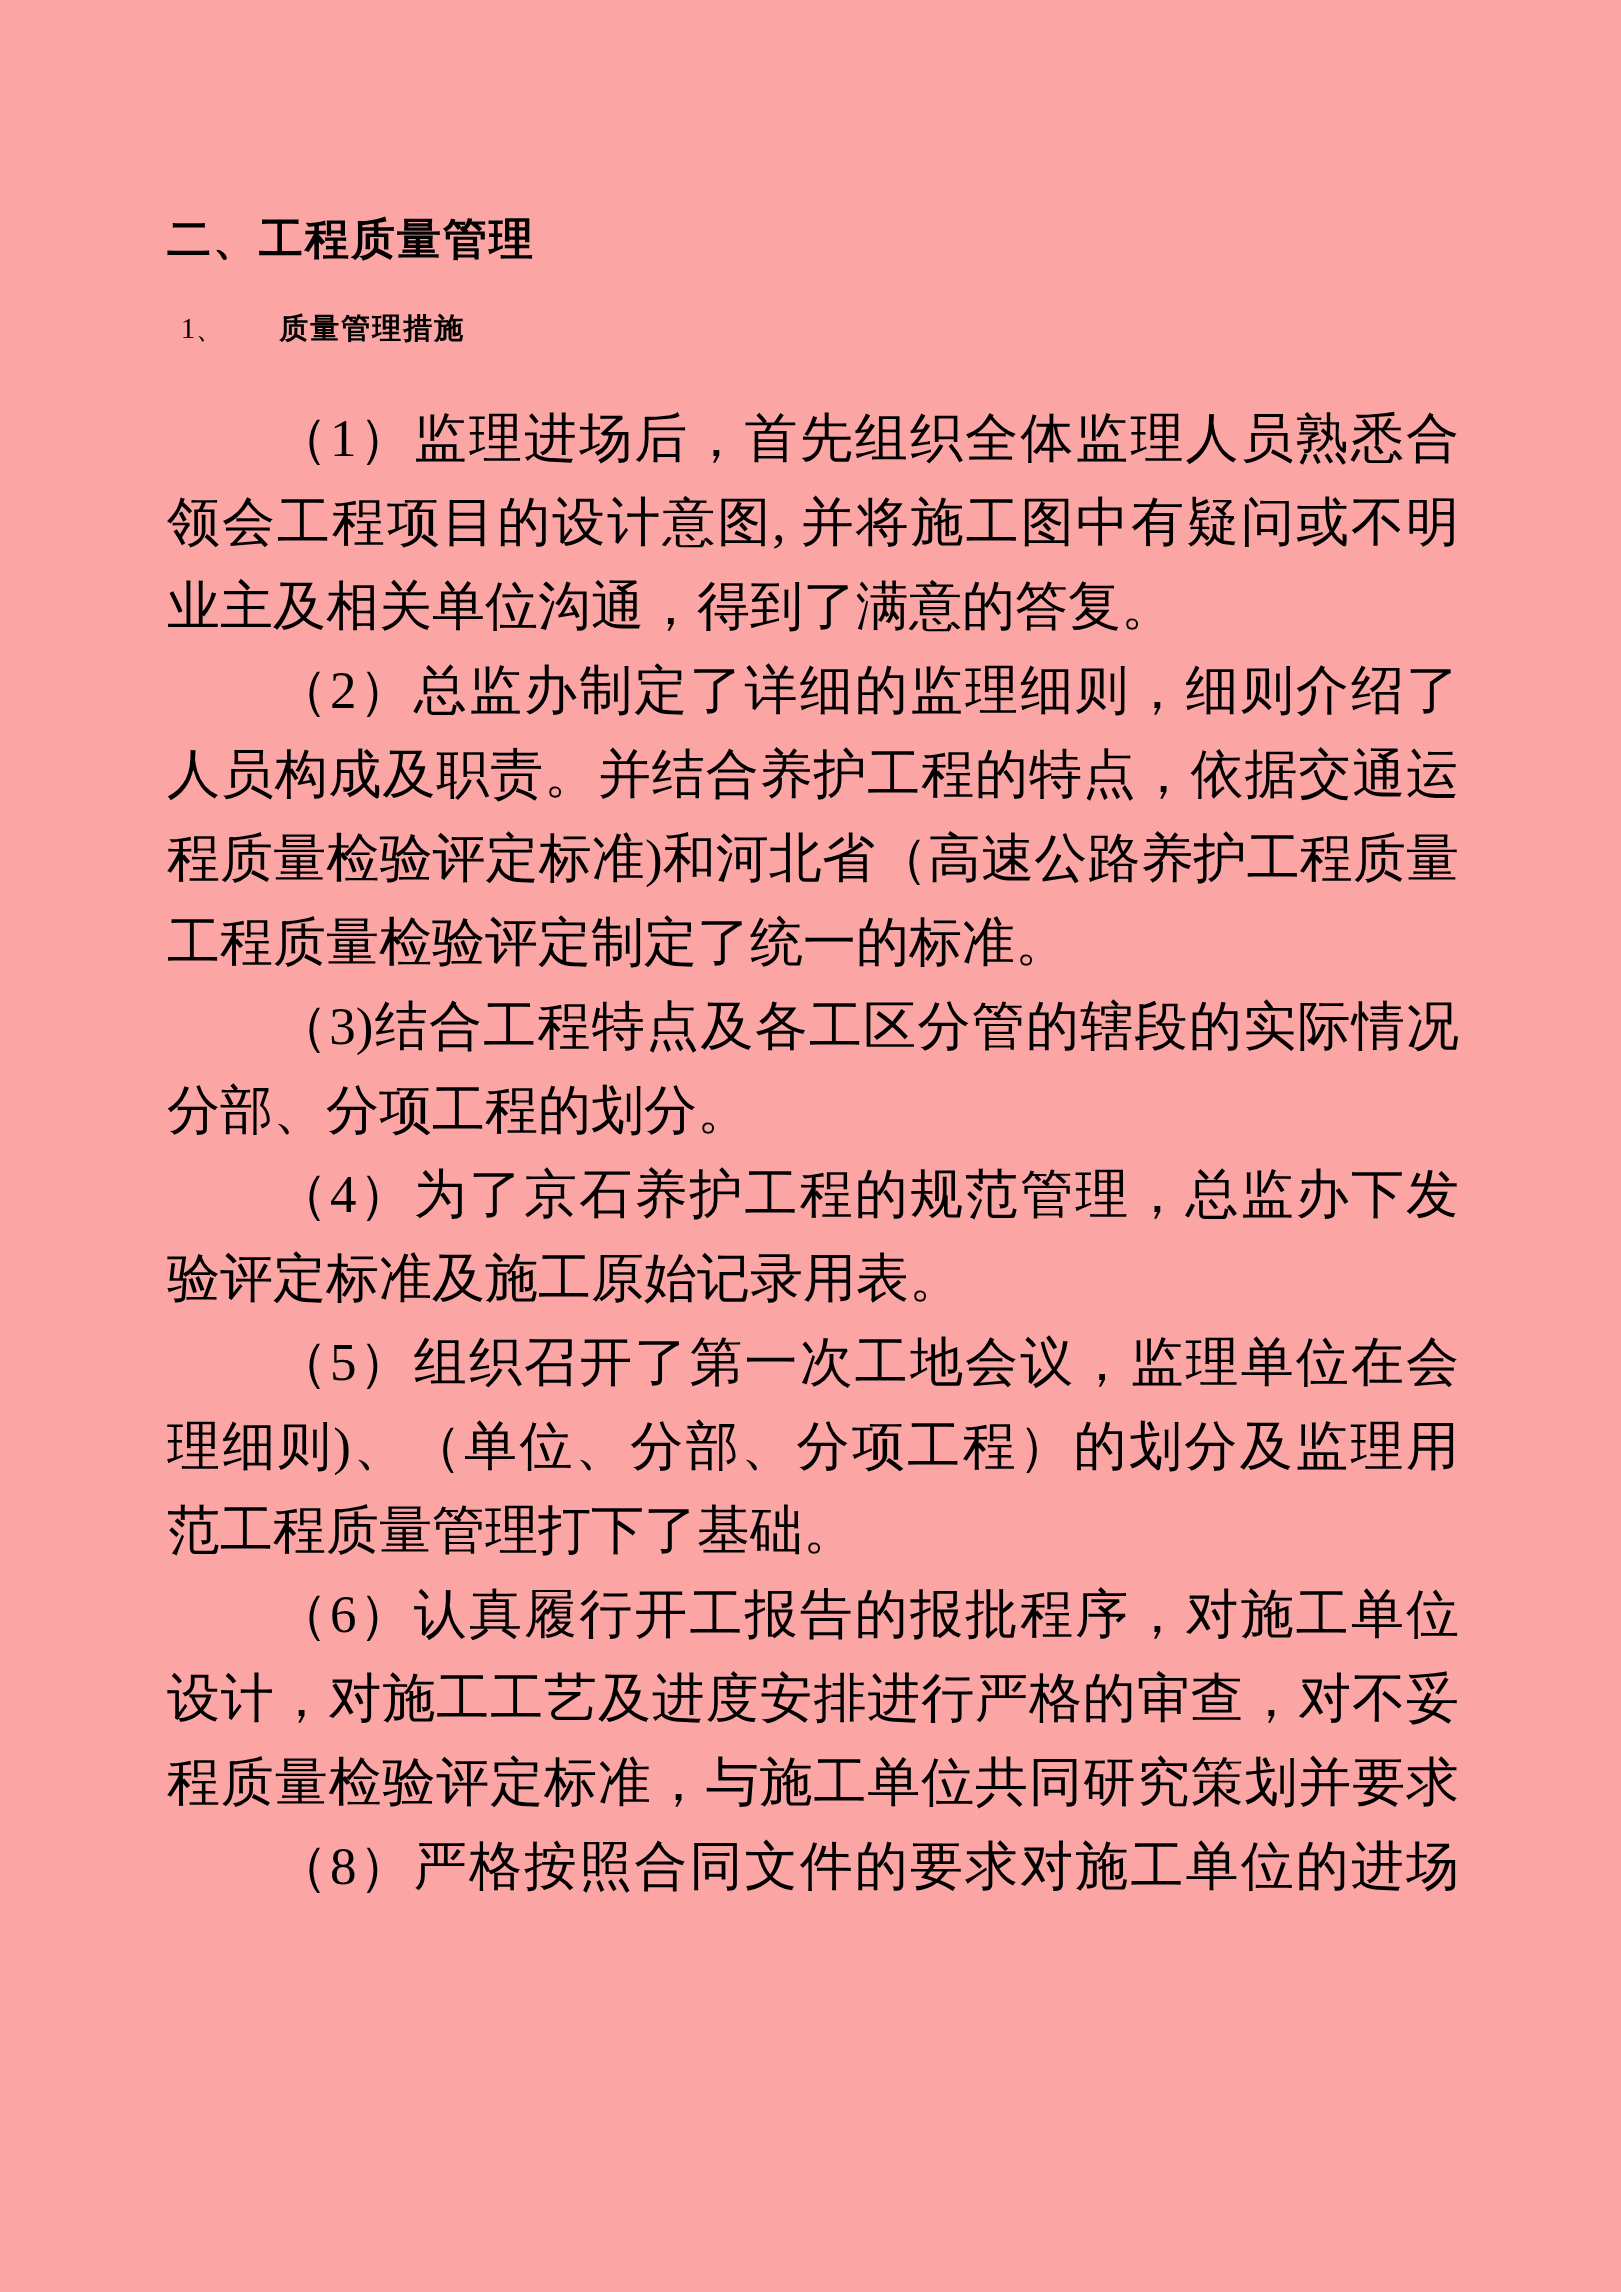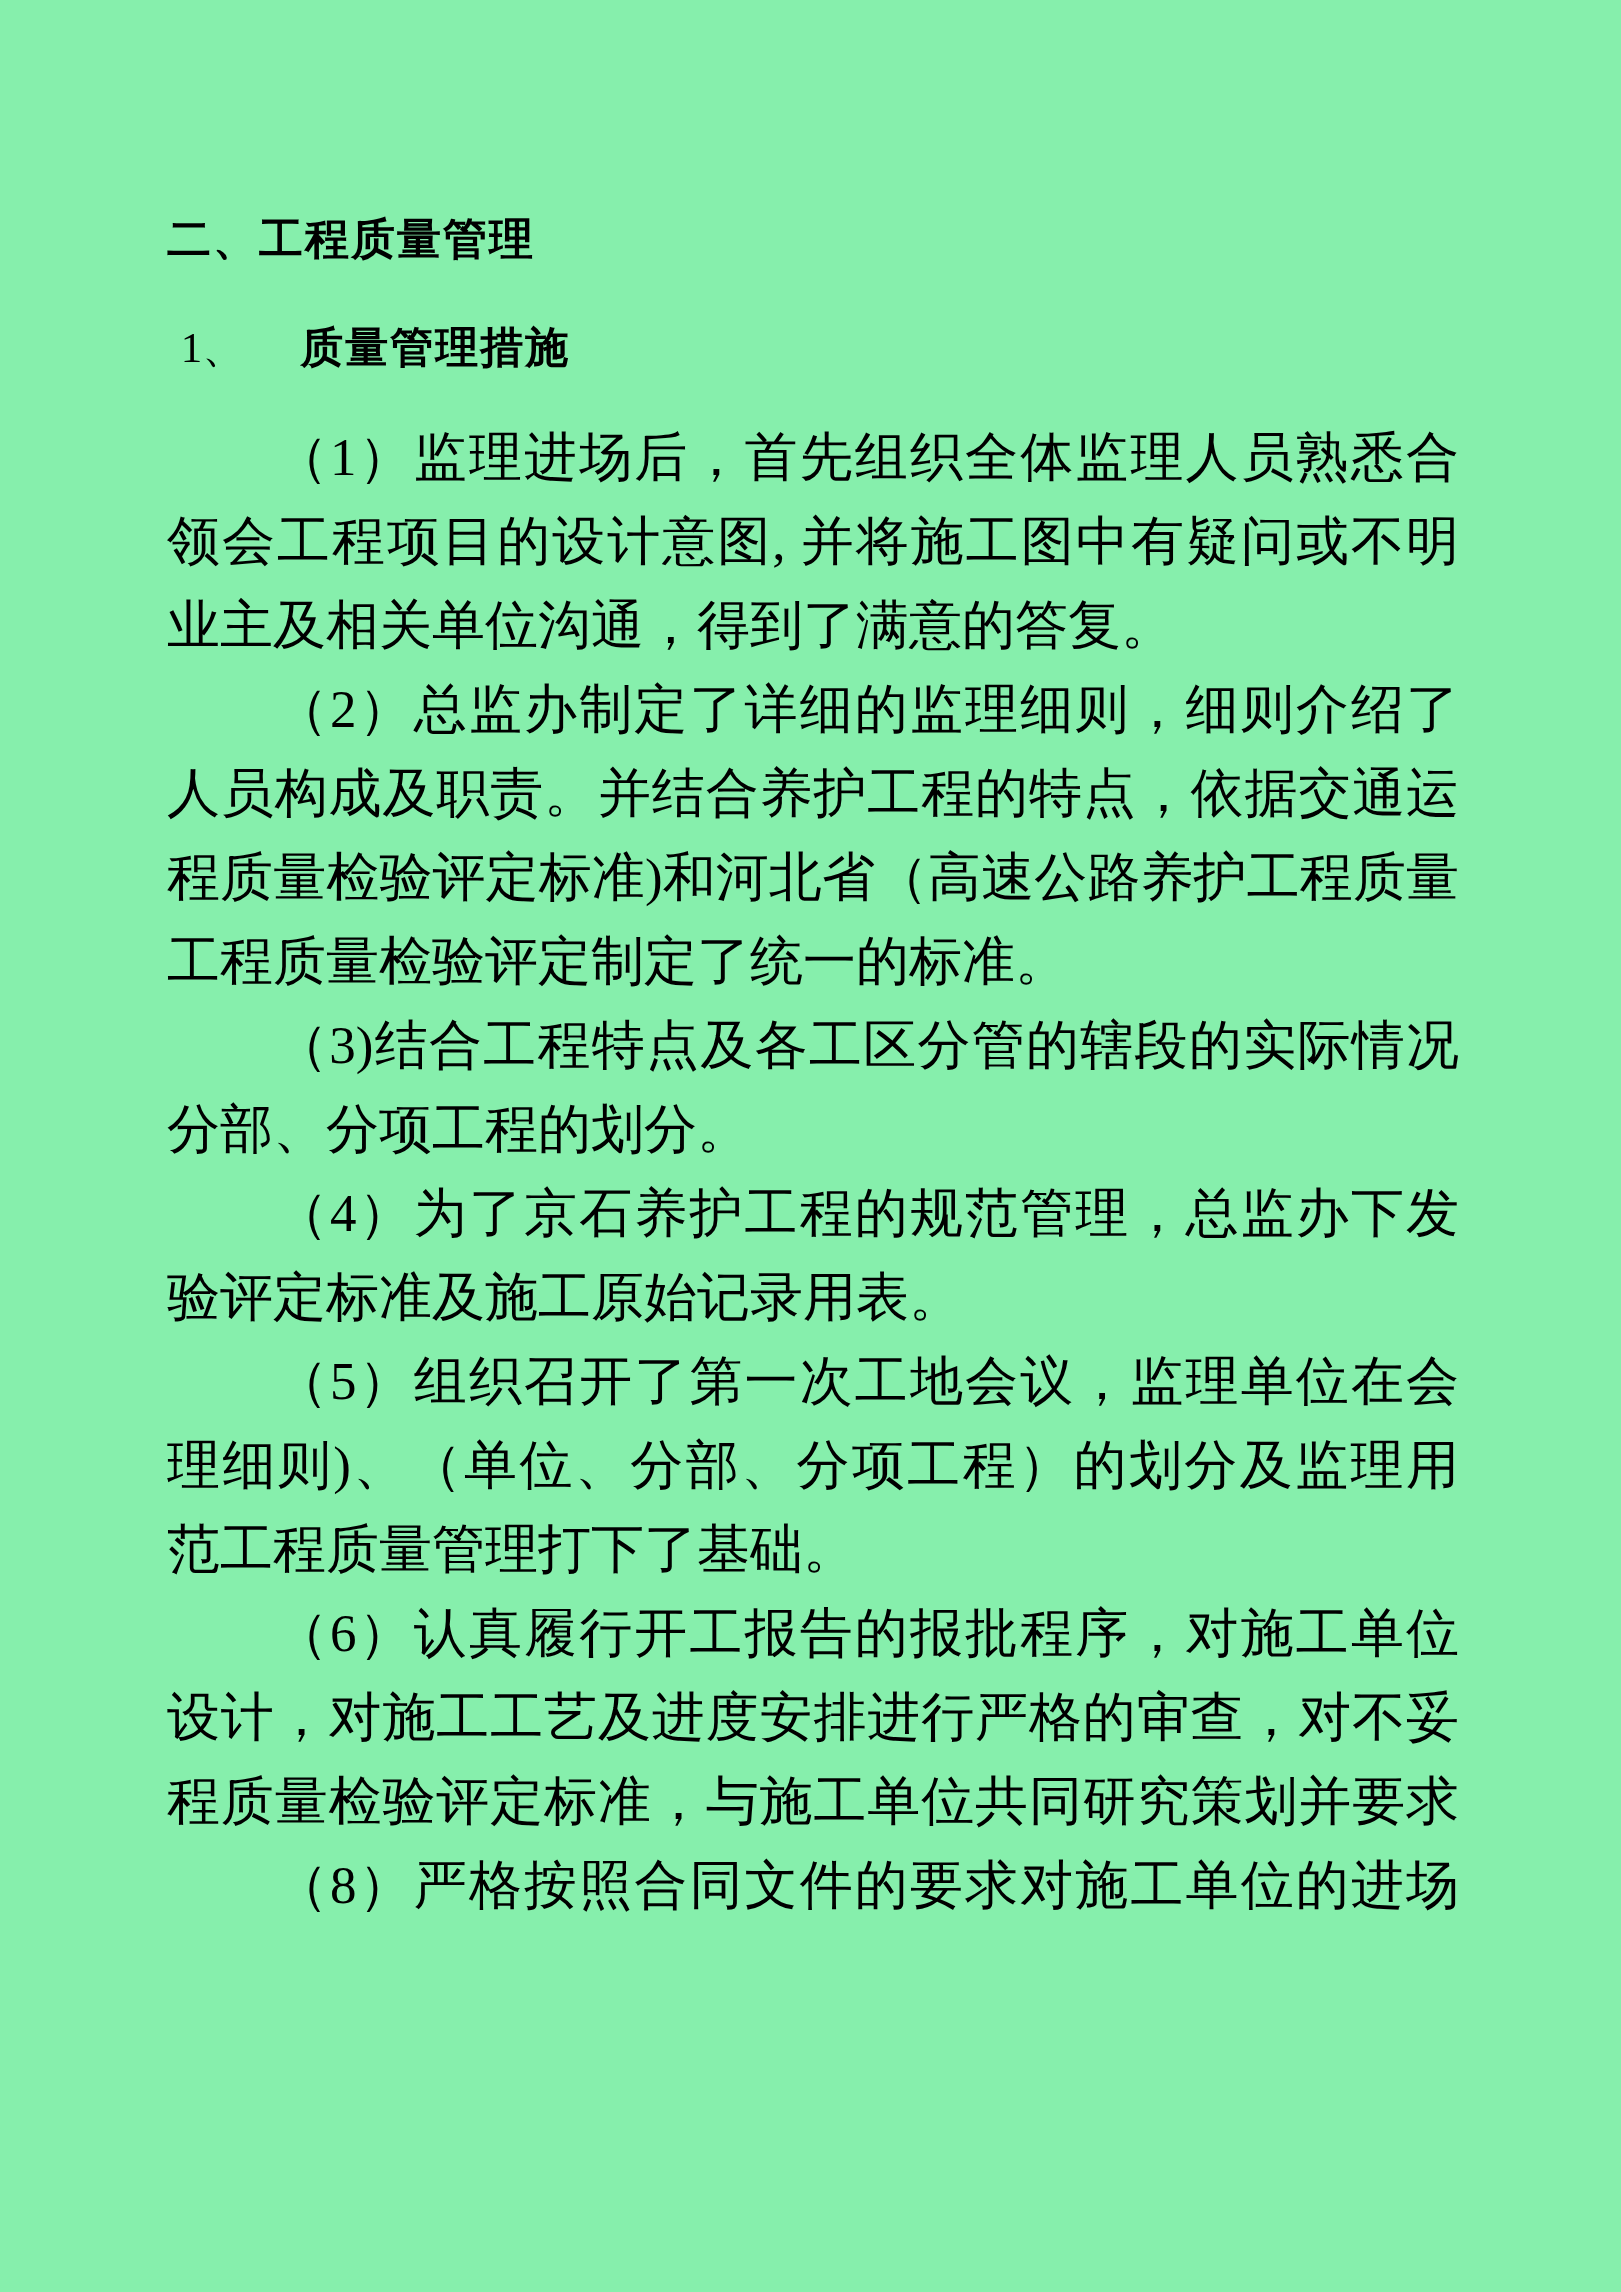--- a/index.html
+++ b/index.html
@@ -24,22 +24,22 @@
   }
   .h1 {
     margin: 214px 0 0 0;
     font-size: 44px;
     font-weight: bold;
     line-height: 51px;
     letter-spacing: 2px;
     white-space: nowrap;
   }
   .h2 {
-    margin-top: 58px;
-    font-size: 43px;
+    margin-top: 39px;
+    font-size: 29px;
     line-height: 49px;
     padding-left: 13.7px;
     white-space: nowrap;
     font-family: Liberation Serif, serif;
   }
   .h2 .h2-num {
     font-weight: normal;
   }
   .h2 .h2-title {
     font-weight: bold;
@@ -62,21 +62,21 @@
   }
   .line.fill {
     text-align: justify;
     text-align-last: justify;
     text-justify: inter-character;
   }
 </style>
 </head>
 <body>
 
-<div class="page" style="background: #86efac; color: rgb(0, 0, 0);">
+<div class="page" style="background: #fca5a5; color: rgb(0, 0, 0);">
   <div class="content">
     <div class="h1">二、工程质量管理</div>
     <div class="h2">
       <span class="h2-num">1、</span><span class="h2-title">质量管理措施</span>
     </div>
     <div class="body-lines">
         <div class="line indent fill">（1）监理进场后，首先组织全体监理人员熟悉合同文件，全面</div>
         <div class="line fill">领会工程项目的设计意图, 并将施工图中有疑问或不明确的问题通过</div>
         <div class="line">业主及相关单位沟通，得到了满意的答复。</div>
         <div class="line indent fill">（2）总监办制定了详细的监理细则，细则介绍了监理组织机构、</div>

